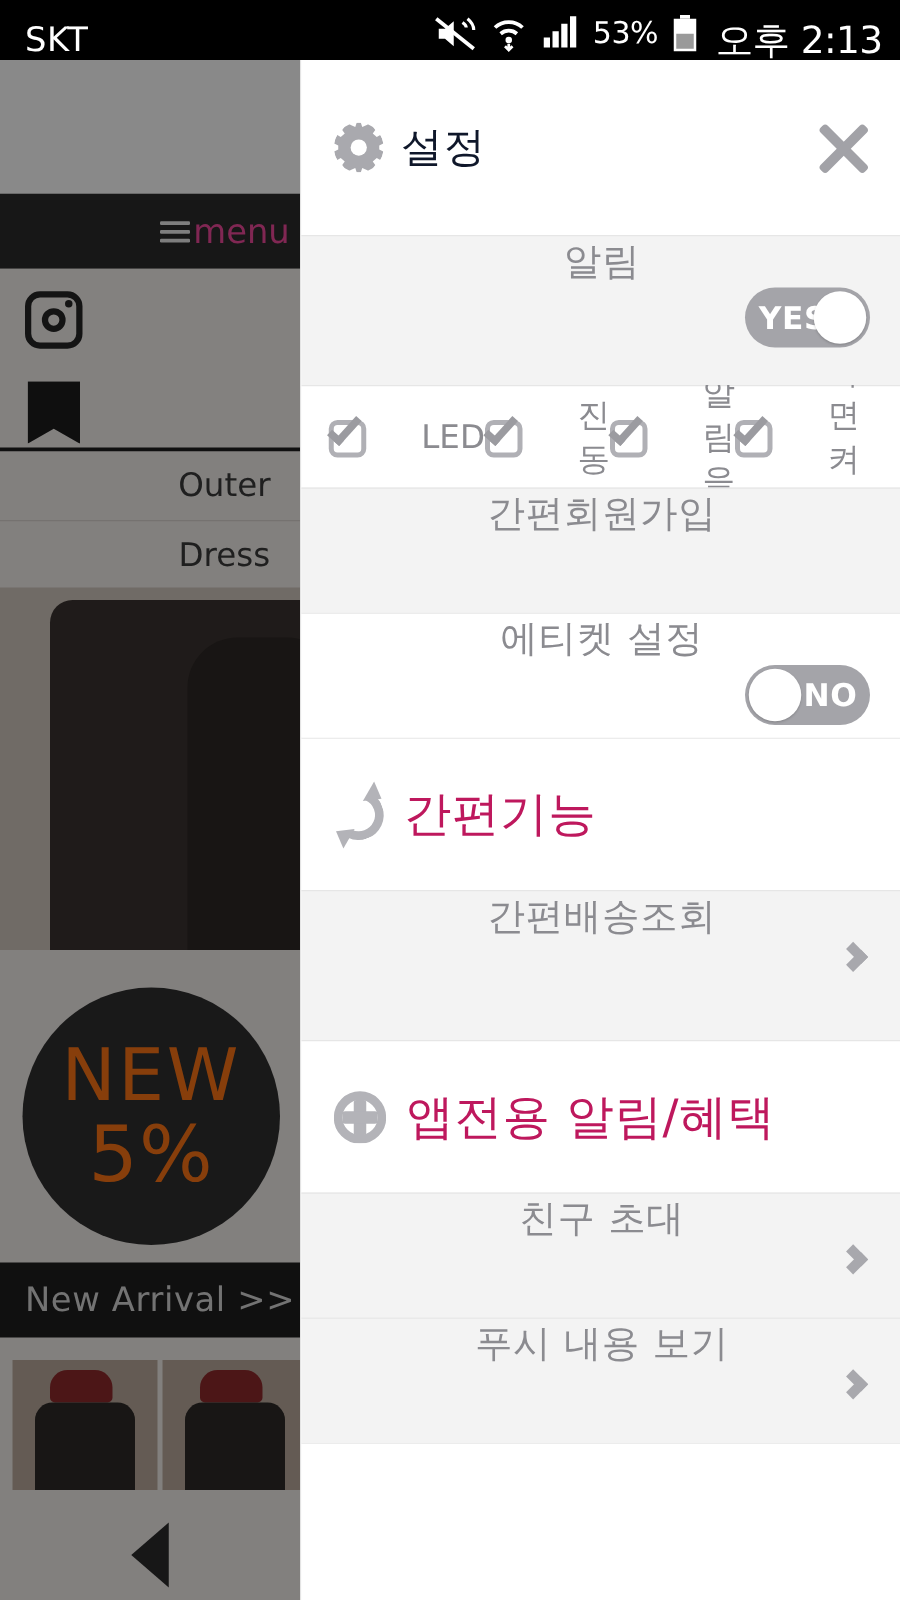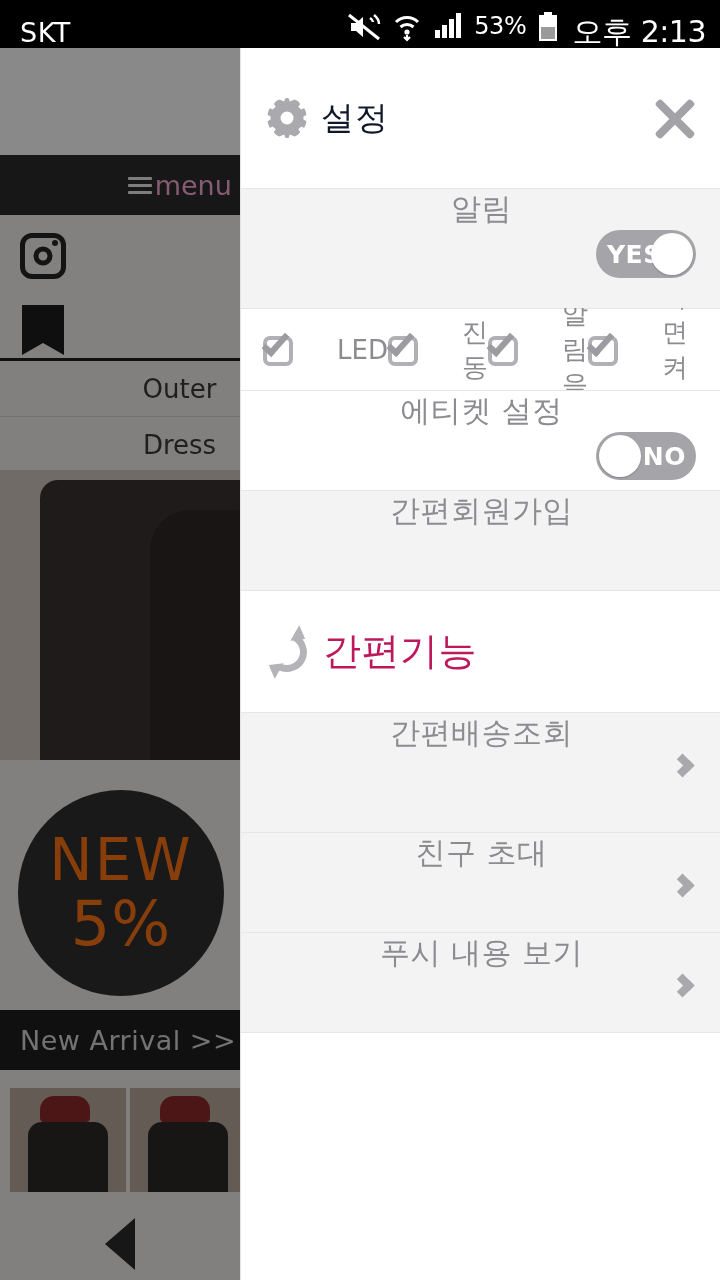--- a/index.html
+++ b/index.html
@@ -38,21 +38,21 @@
   #bg-sub{
     position:absolute; top:58px; left:0; width:720px; text-align:center;
     color:#2e2e2e; font-size:21px; letter-spacing:1px;
   }
   #bg-navbar{
     position:absolute; top:107px; left:0; width:720px; height:60px;
     background:#2b2b2b; display:flex; align-items:stretch;
   }
   .bg-nav-cell{
     flex:1; display:flex; align-items:center; justify-content:center;
-    color:#f9a8d4; font-size:27px; border-right:1px solid #3d3d3d;
+    color:#ec4899; font-size:27px; border-right:1px solid #3d3d3d;
   }
   .bg-nav-cell:last-child{ border-right:none; }
   .hamburger{ display:inline-block; width:24px; margin-right:3px; }
   .hamburger i{ display:block; height:3px; background:#e9e9e9; margin:4px 0; border-radius:1px; }
 
   #bg-icons{ position:absolute; top:167px; left:0; width:720px; height:143px; background:#f2eeeb; }
   .ig-icon{
     position:absolute; left:20px; top:18px; width:46px; height:46px;
     border:5px solid #262626; border-radius:12px;
   }
@@ -398,47 +398,55 @@
       </span>
       <span class="chk">
         <span class="chkbox">
             <i class="sq"></i>
             <i class="tick"></i>
           </span>
         <span class="chk-label">화면켜짐</span>
       </span>
     </div>
 
+    <div class="row shade row-h100">
+      <span class="row-label">간편회원가입</span>
+    </div>
+
     <div class="row plain row-h100">
       <span class="row-label">에티켓 설정</span>
       <span class="toggle off">
         <span class="tlabel">NO</span>
         <span class="knob"></span>
       </span>
     </div>
 
-    <div class="row shade row-h100">
-      <span class="row-label">간편회원가입</span>
-    </div>
-
     <div class="section">
       <span class="refresh">
           <i class="c"></i>
           <i class="a1"></i>
           <i class="a2"></i>
         </span>
       <span class="section-title">간편기능</span>
     </div>
     <div class="row shade row-h120">
       <span class="row-label">간편배송조회</span>
       <span class="chev">
           <i></i>
         </span>
     </div>
 
+    <div class="section">
+      <span class="target">
+          <i class="ring"></i>
+          <i class="plus-v"></i>
+          <i class="plus-h"></i>
+        </span>
+      <span class="section-title">앱전용 알림/혜택</span>
+    </div>
     <div class="row shade row-h100">
       <span class="row-label">친구 초대</span>
       <span class="chev">
           <i></i>
         </span>
     </div>
     <div class="row shade row-h100">
       <span class="row-label">푸시 내용 보기</span>
       <span class="chev">
           <i></i>

